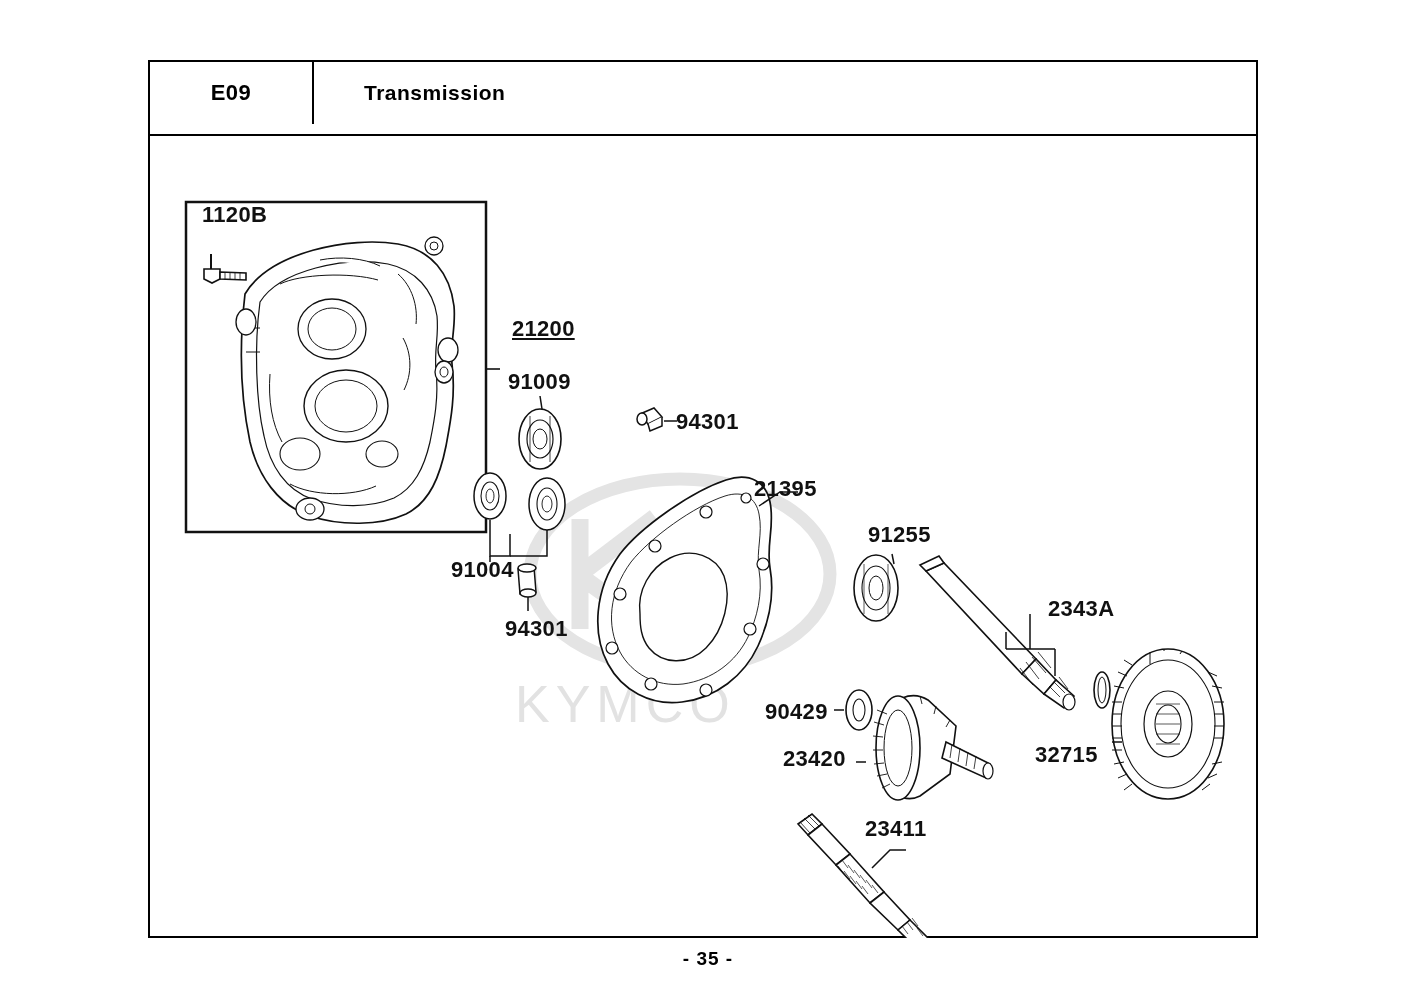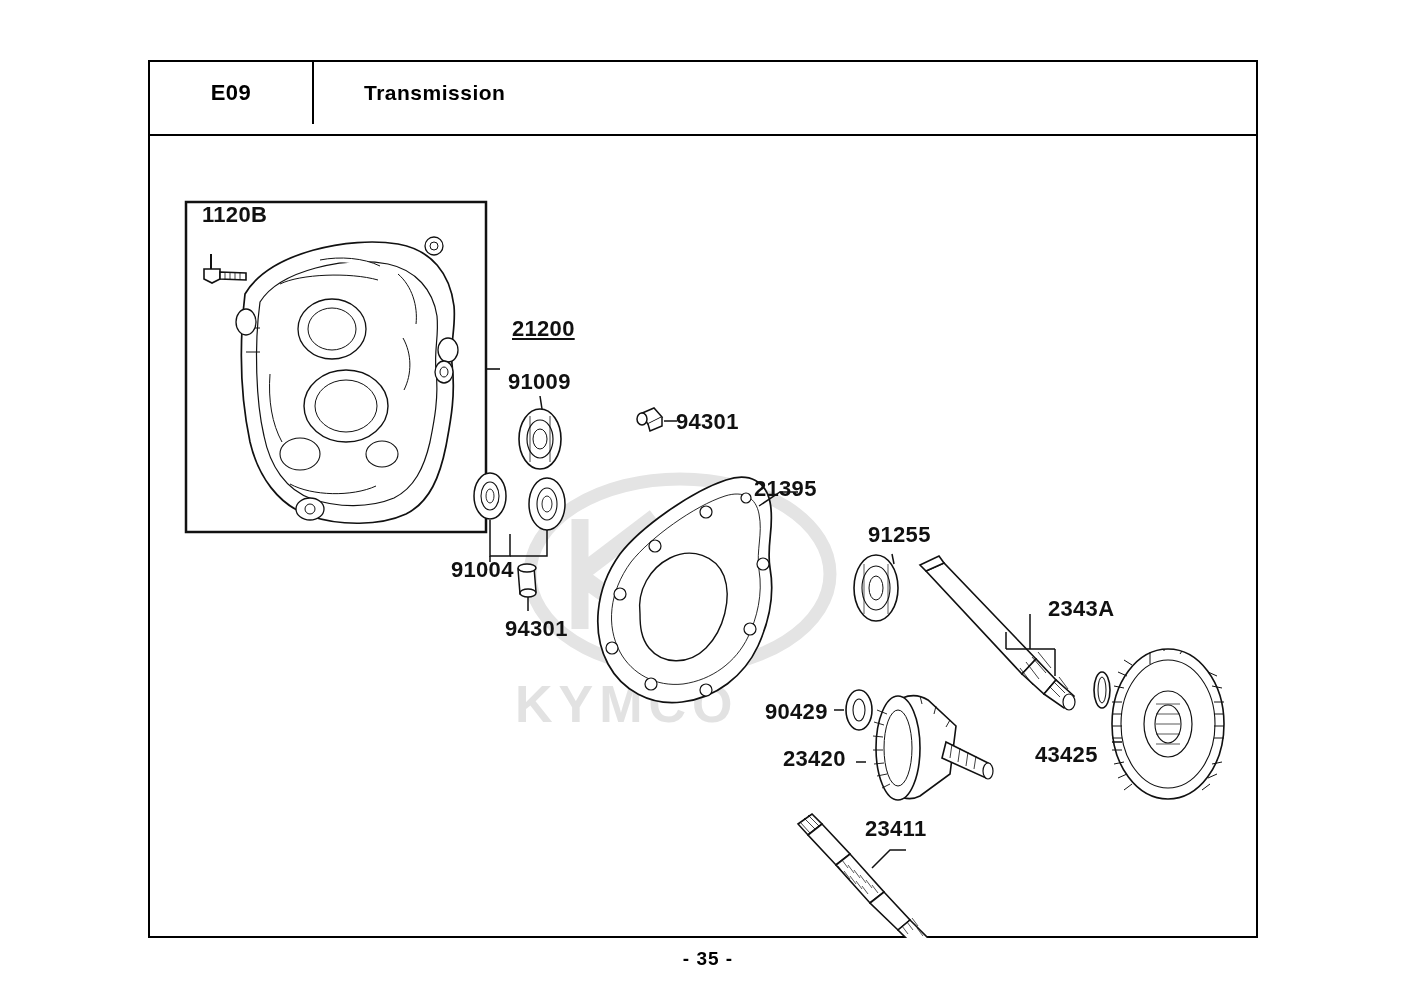--- a/index.html
+++ b/index.html
@@ -105,21 +105,21 @@
   svg.art {
     position: absolute;
     left: 0;
     top: 0;
     width: 1110px;
     height: 814px;
   }
   .wm {
     position: absolute;
     color: #e2e2e2;
-    font-weight: bold;
+    font-weight: normal;
     user-select: none;
   }
   #wm-text {
     left: 365px;
     top: 550px;
     font-size: 52px;
     letter-spacing: 6px;
   }
 </style>
 </head>
@@ -350,21 +350,21 @@
       <div class="lbl" style="left:362px; top:192px;text-decoration:underline;">21200</div>
       <div class="lbl" style="left:358px; top:245px;">91009</div>
       <div class="lbl" style="left:526px; top:285px;">94301</div>
       <div class="lbl" style="left:604px; top:352px;">21395</div>
       <div class="lbl" style="left:718px; top:398px;">91255</div>
       <div class="lbl" style="left:898px; top:472px;">2343A</div>
       <div class="lbl" style="left:285px; top:433px;margin-left:16px;">91004</div>
       <div class="lbl" style="left:355px; top:492px;">94301</div>
       <div class="lbl" style="left:615px; top:575px;">90429</div>
       <div class="lbl" style="left:633px; top:622px;">23420</div>
-      <div class="lbl" style="left:885px; top:618px;">43425</div>
+      <div class="lbl" style="left:885px; top:618px;">32715</div>
       <div class="lbl" style="left:715px; top:692px;">23411</div>
 
     </div>
   </div>
 
   <div id="page-number">- 35 -</div>
 
 </div>
 
 </body></html>

